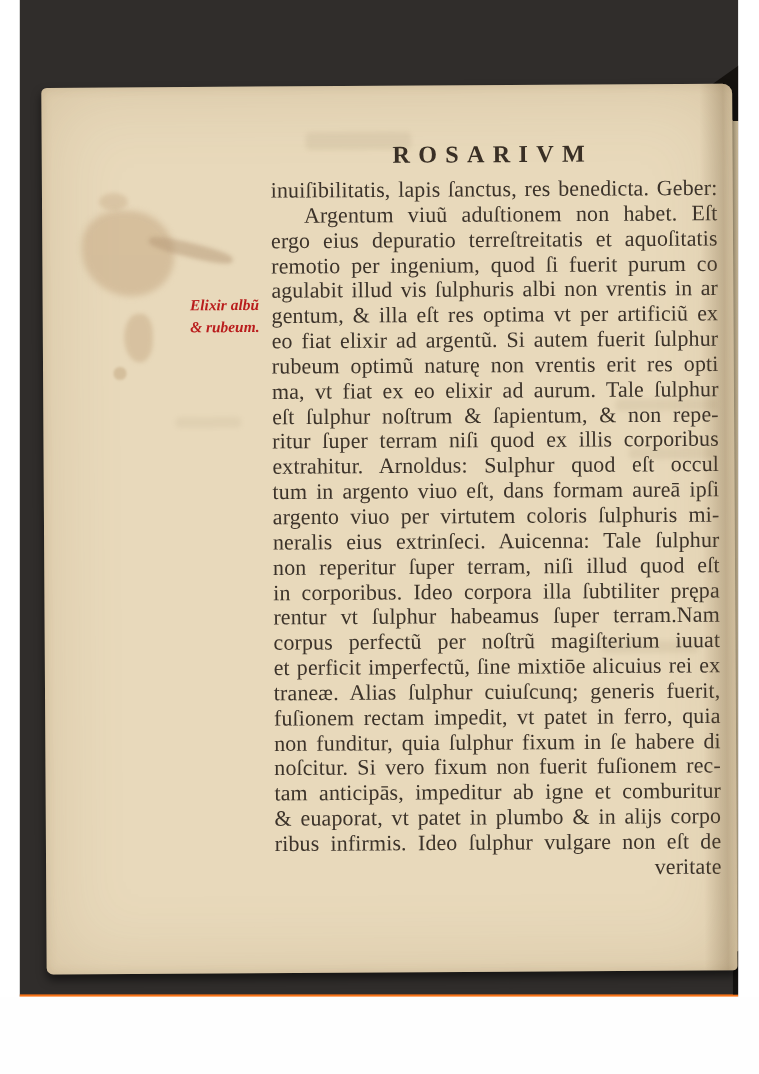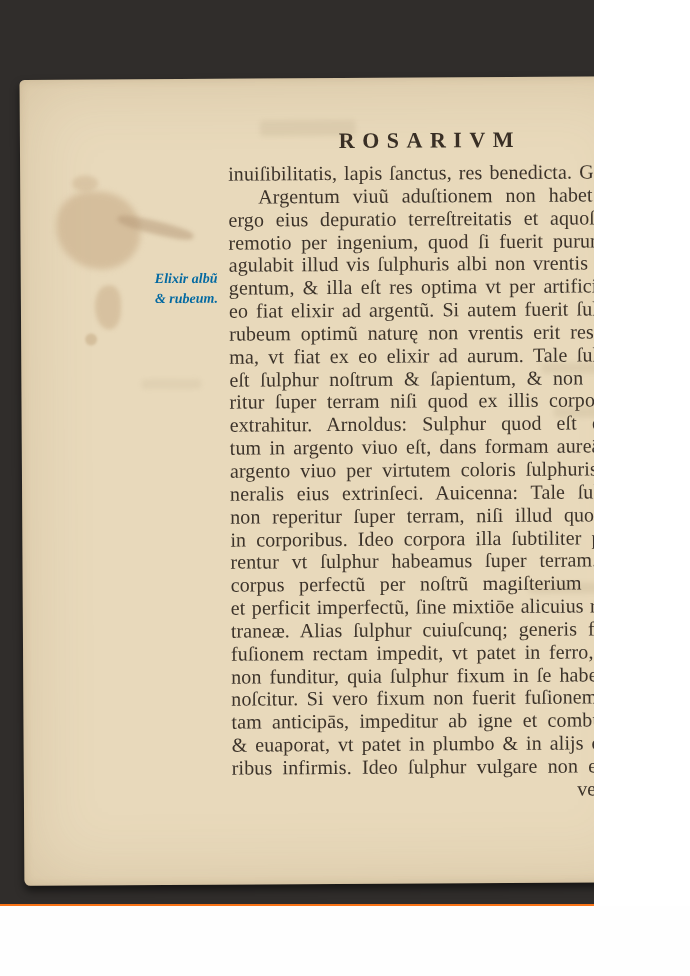--- a/index.html
+++ b/index.html
@@ -3,21 +3,21 @@
 <meta charset="utf-8">
 <style>
   html,body{margin:0;padding:0;}
   body{
     width:690px;height:976px;position:relative;background:#ffffff;
     font-family:"Liberation Serif","DejaVu Serif",serif;
     overflow:hidden;
   }
   
   .scan{
-    position:absolute;left:0;top:0;width:594px;height:904px;
+    position:absolute;left:18px;top:0;width:653px;height:904px;
     background:#302d2b;overflow:hidden;
     border-bottom:6px solid #f97316;
   }
   
   .page-stack{
     position:absolute;left:10px;top:96px;width:34px;height:786px;
     background:repeating-linear-gradient(90deg,
       #8d7a58 0px,#c9b档 0px,
       #a08a64 0px 1px,#dccaa6 1px 3px,
       #b7a37d 3px 4px,#e2d2ae 4px 6px);
@@ -88,21 +88,21 @@
   .bodyline{
     height:22.85px;line-height:22.8px;font-size:20px;
     white-space:nowrap;letter-spacing:.1px;
   }
   .bodyline.justify{white-space:normal;text-align:justify;text-align-last:justify;}
   .bodyline.indent-justify{white-space:normal;text-align:justify;text-align-last:justify;padding-left:30px;}
   .bodyline.right{text-align:right;text-align-last:right;}
   .margin-note{
     position:absolute;left:134px;top:190px;width:74px;
     font-style:italic;font-size:14px;line-height:19.5px;
-    color:#0369a1;font-weight:600;
+    color:#b91c1c;font-weight:600;
   }
   
   .bottom-strip{
     position:absolute;left:0;top:906px;width:690px;height:70px;background:#fefefe;
   }
 </style>
 </head>
 <body>
 
 <div class="scan">

